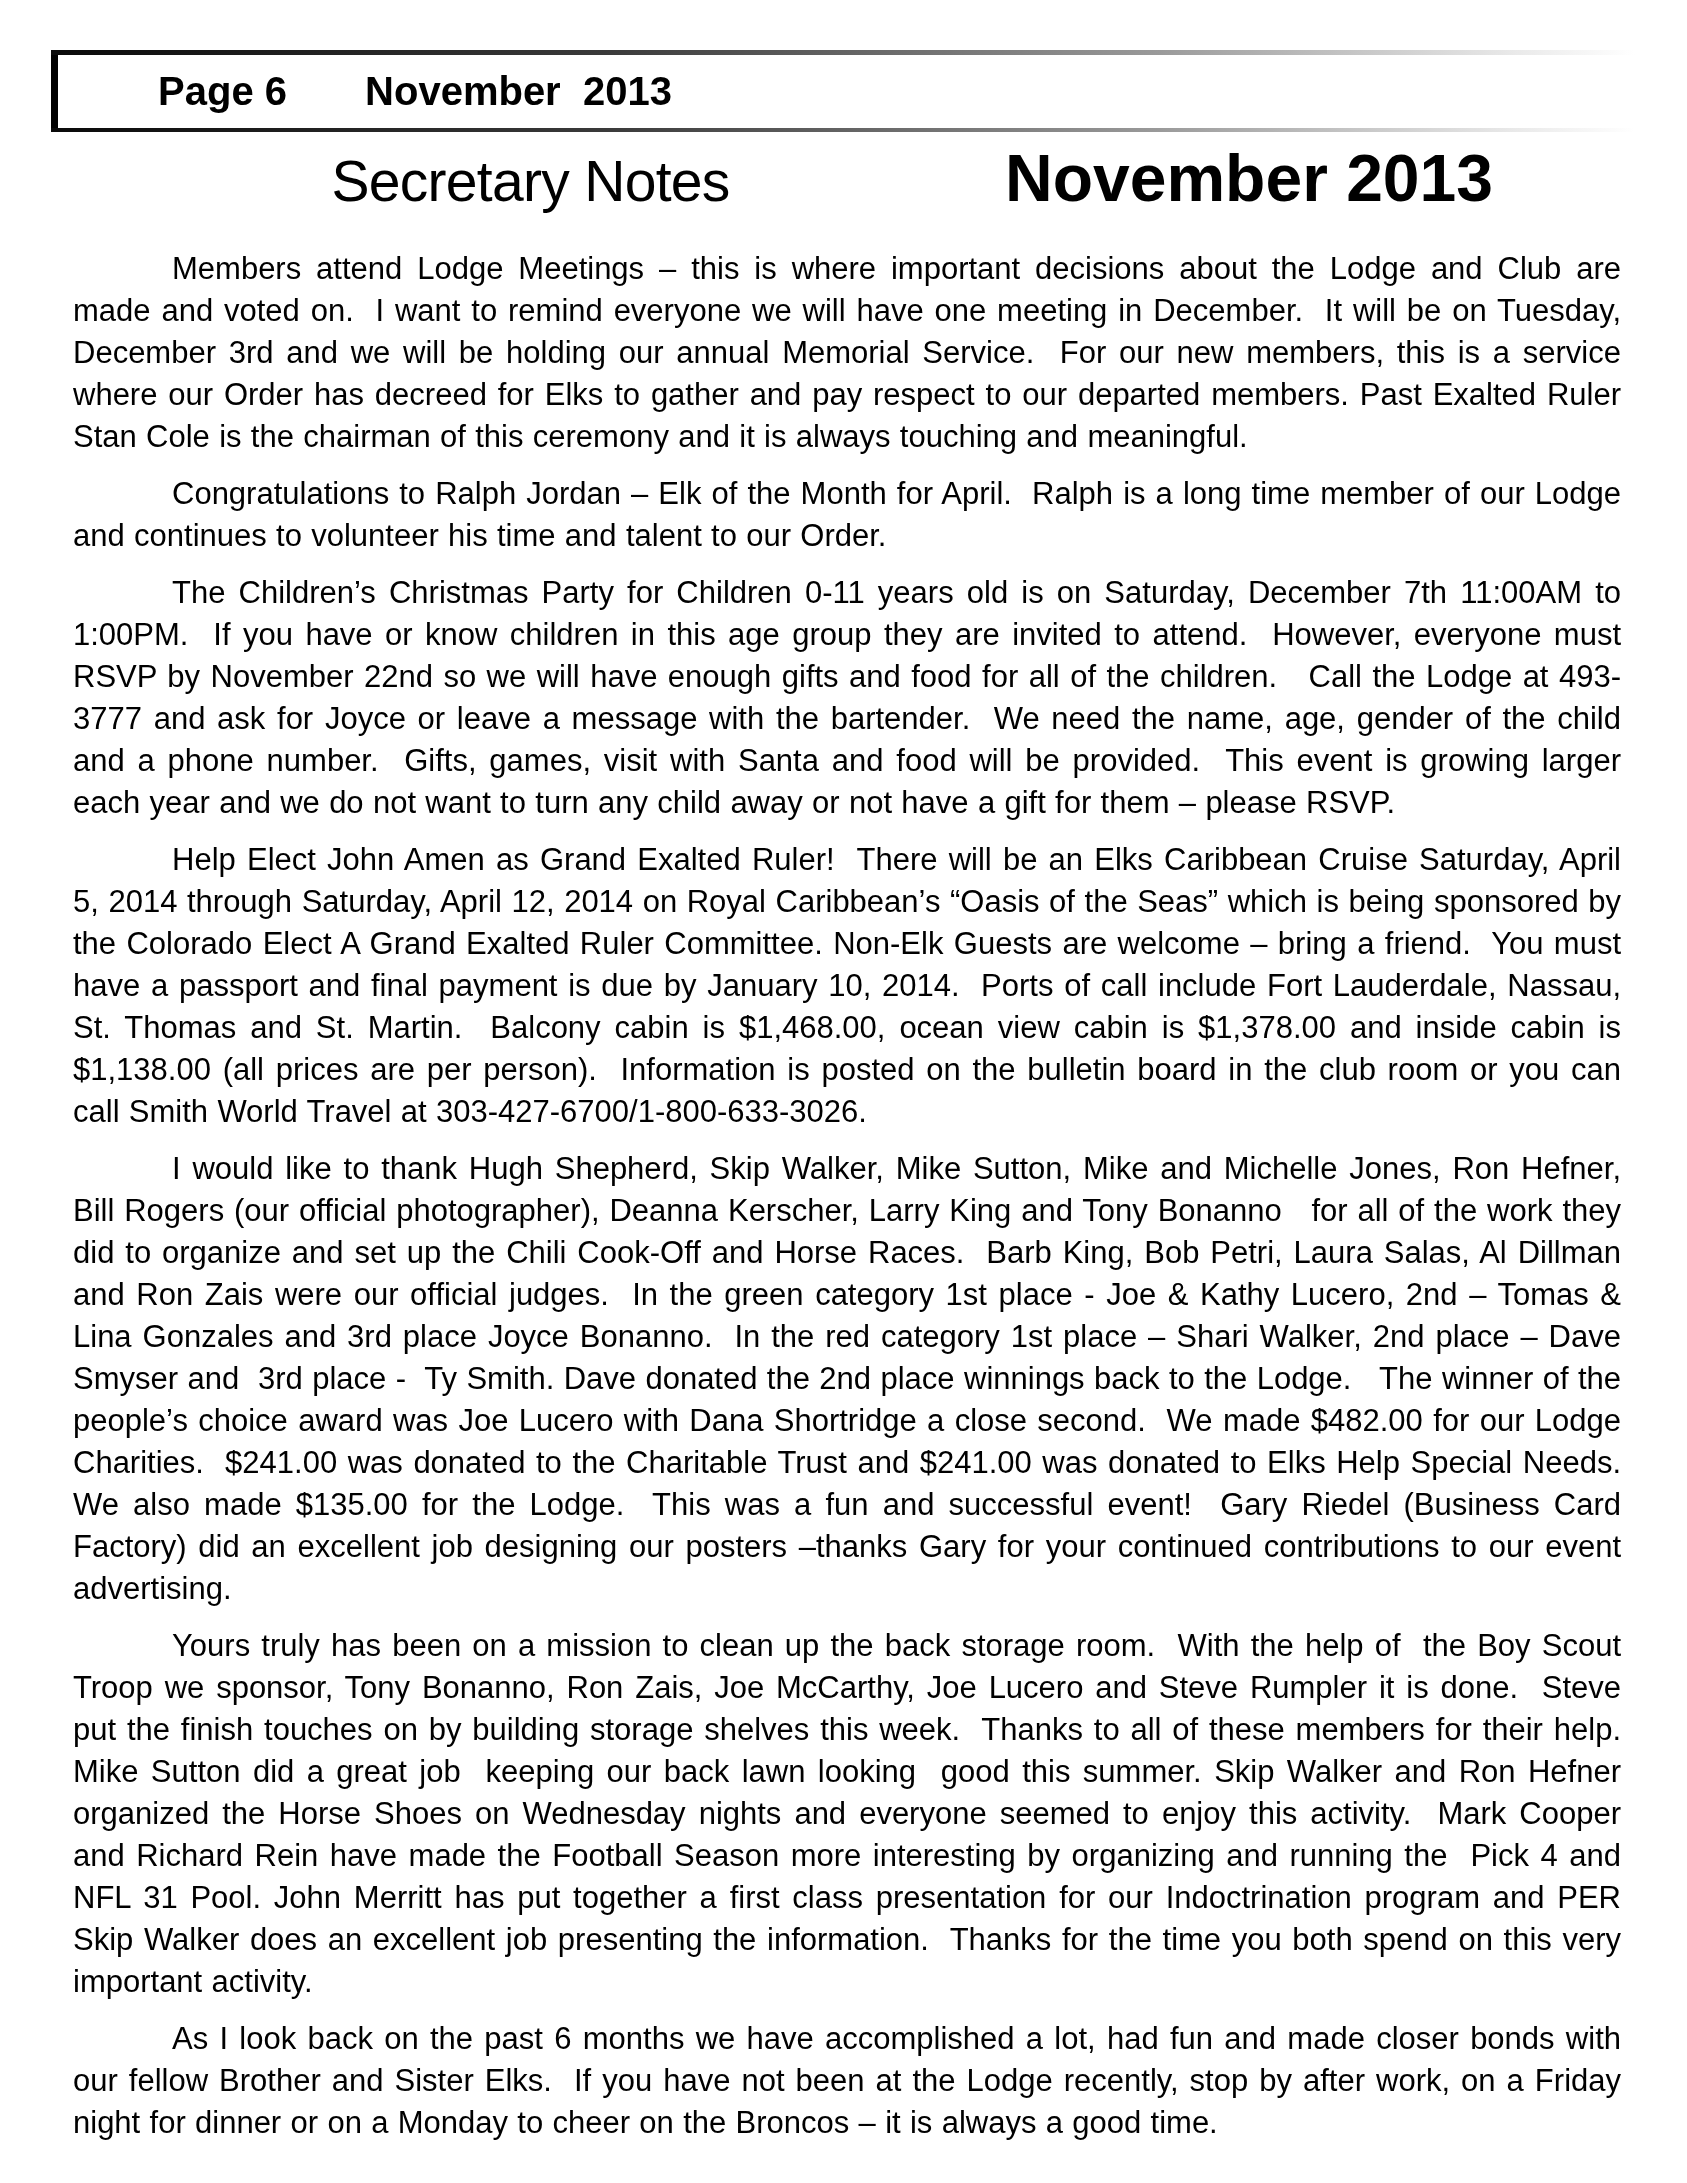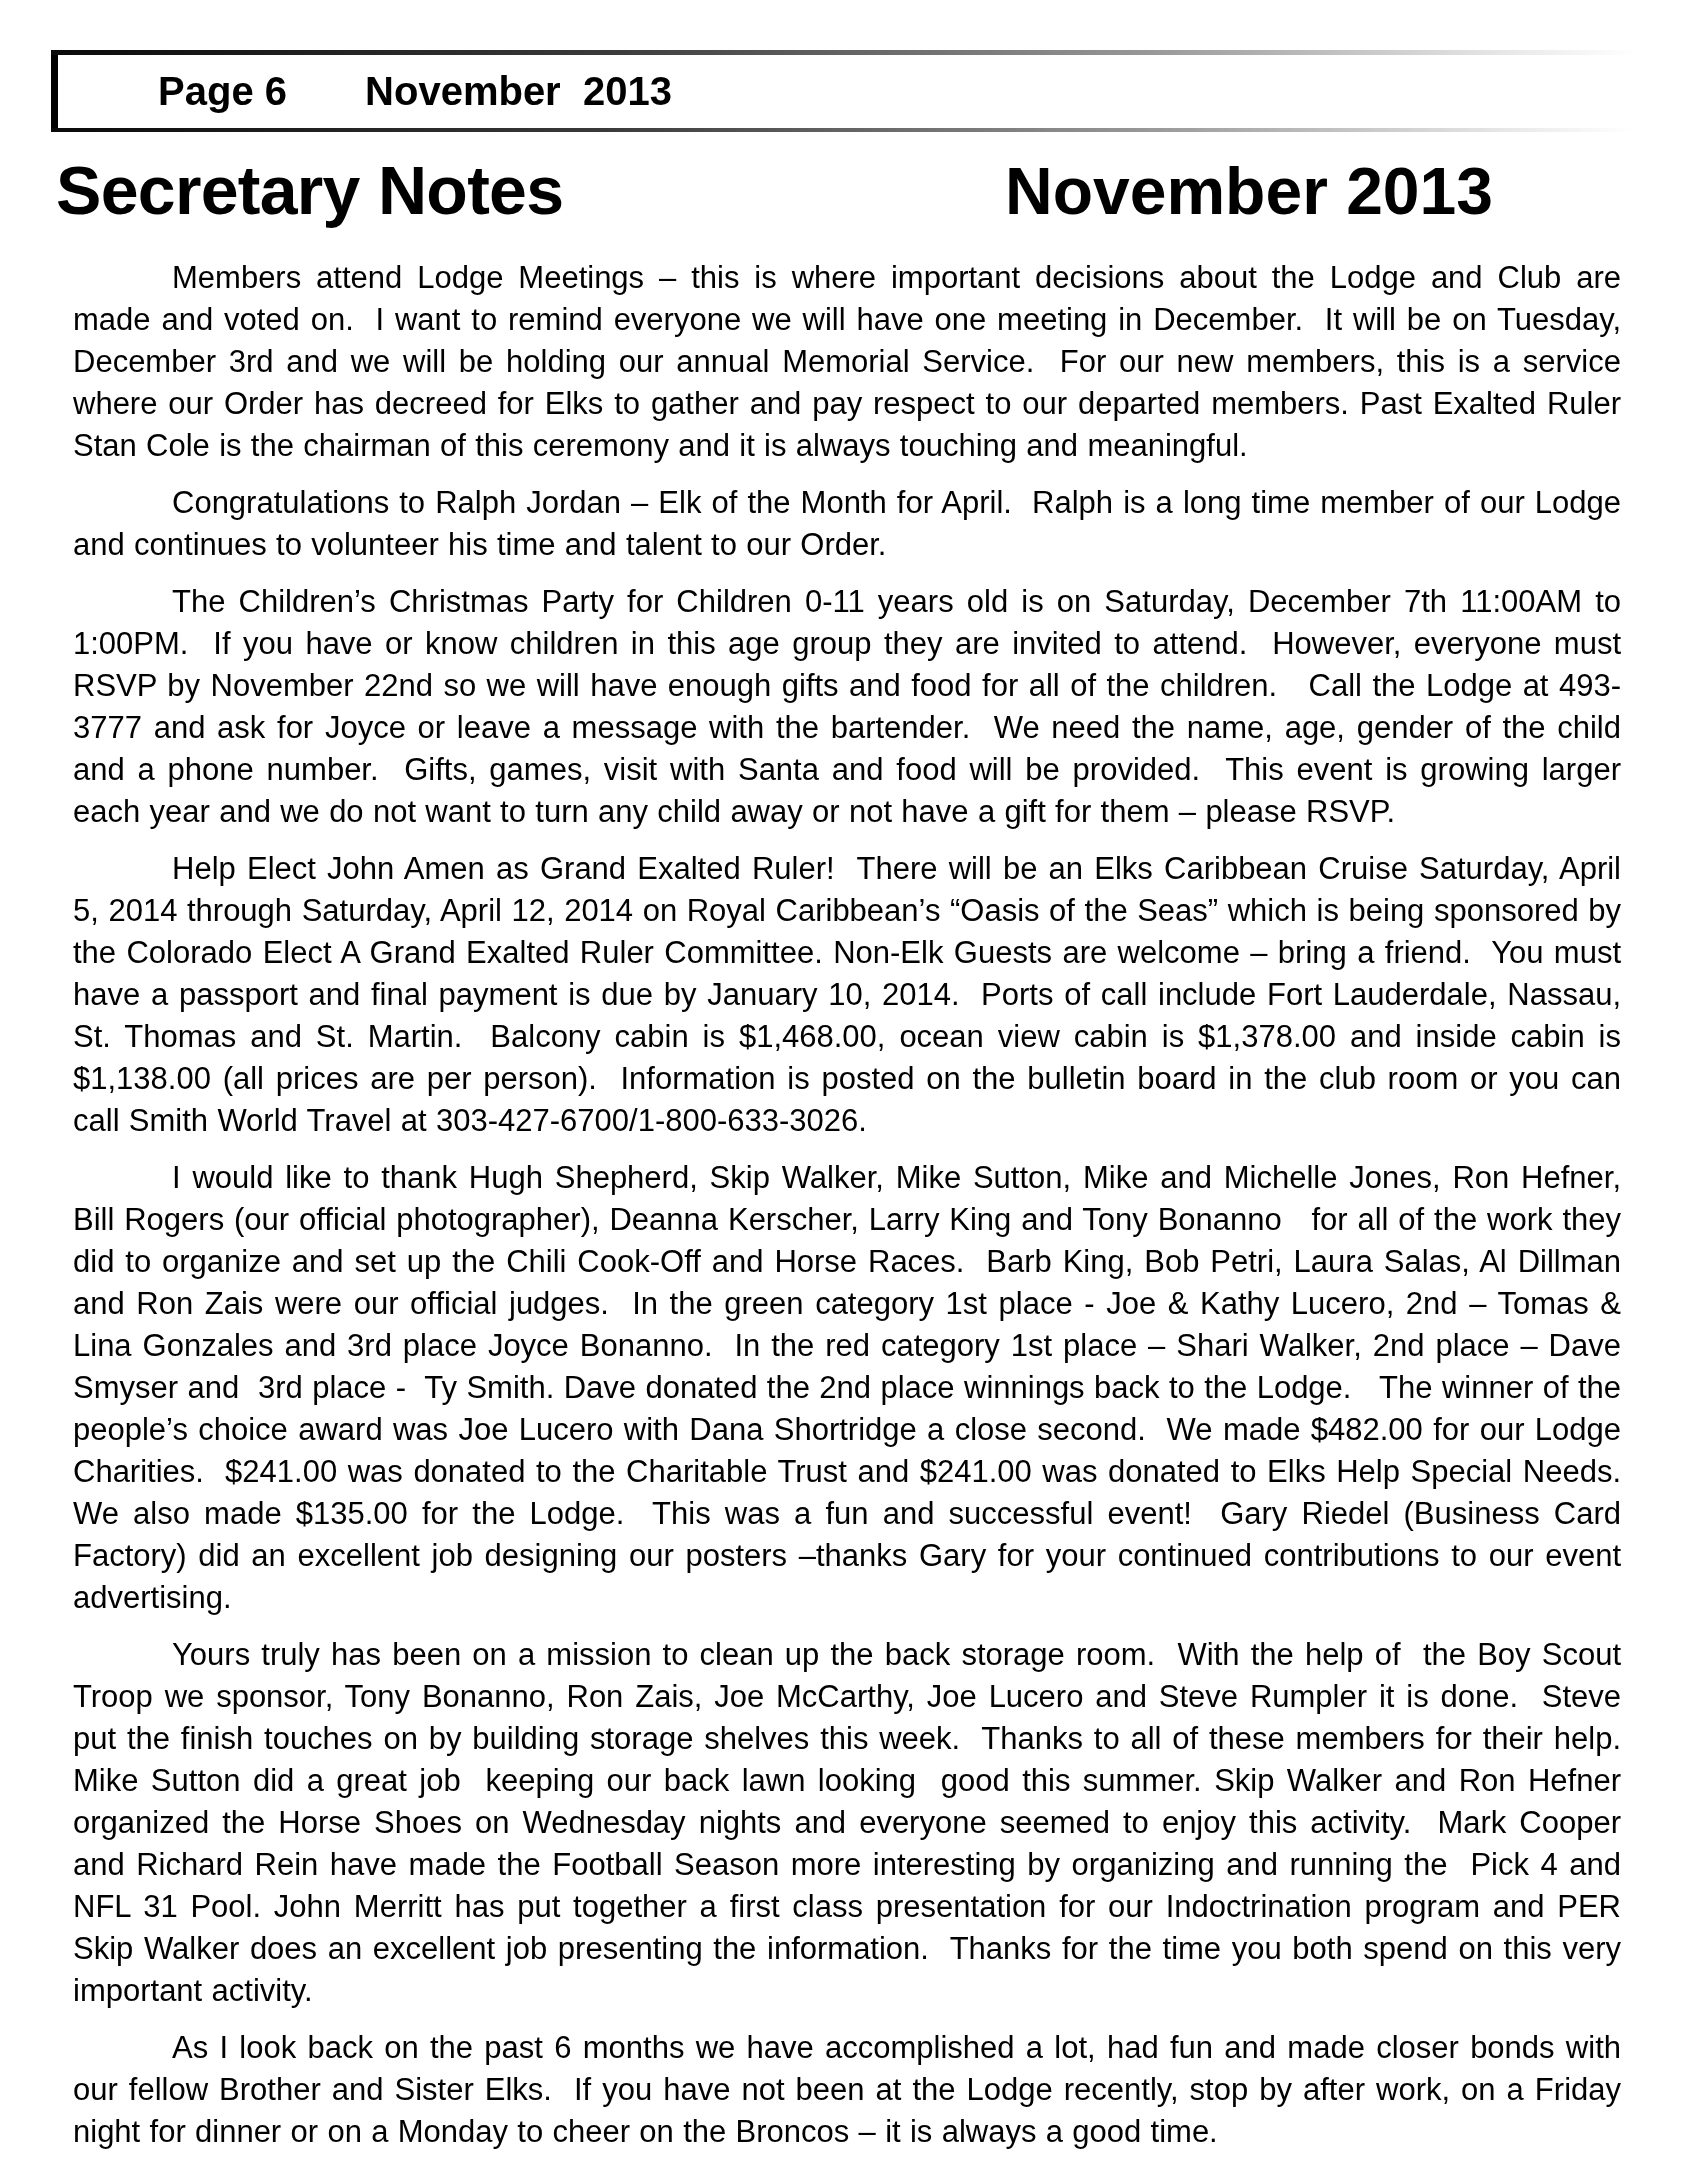--- a/index.html
+++ b/index.html
@@ -16,21 +16,21 @@
   }
   .page {
     position: relative;
     width: 1687px;
     height: 2183px;
     background: #ffffff;
   }
 
   
   .header-box {
-    margin: 50px 52px 16px 51px;
+    margin: 50px 52px 7px 51px;
   }
   .hb-top, .hb-bottom {
     height: 4.6px;
     background: linear-gradient(to right, #0a0a0a 0%, #3a3a3a 35%, #9a9a9a 70%, #e8e8e8 92%, #ffffff 100%);
   }
   .hb-mid {
     border-left: 7.3px solid #000;
     height: 73px;
     display: flex;
     align-items: center;
@@ -48,25 +48,26 @@
   }
 
   
   .headline {
     display: flex;
     align-items: baseline;
     margin: 6.6px 52px 0 56px;
   }
   .headline-title {
     flex: 1;
-    font-size: 68px;
+    font-size: 57px;
     line-height: 85px;
-    font-weight: bold;
+    font-weight: normal;
     letter-spacing: -0.7px;
     white-space: pre;
+    text-align: center;
   }
   .headline-date {
     font-size: 66px;
     line-height: 73px;
     font-weight: bold;
     margin-right: 142px;
     white-space: pre;
   }
 
   

